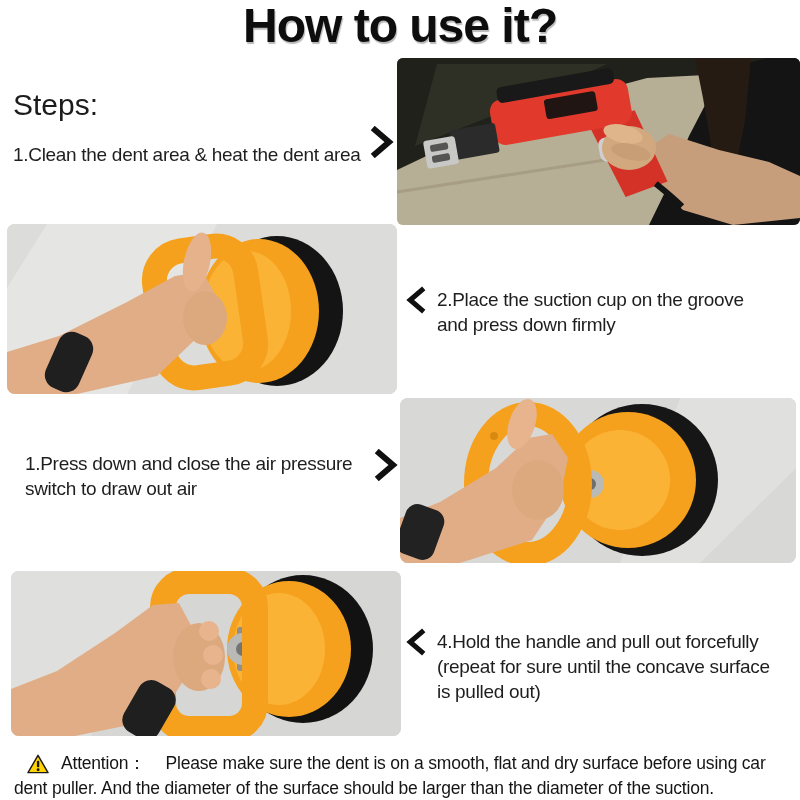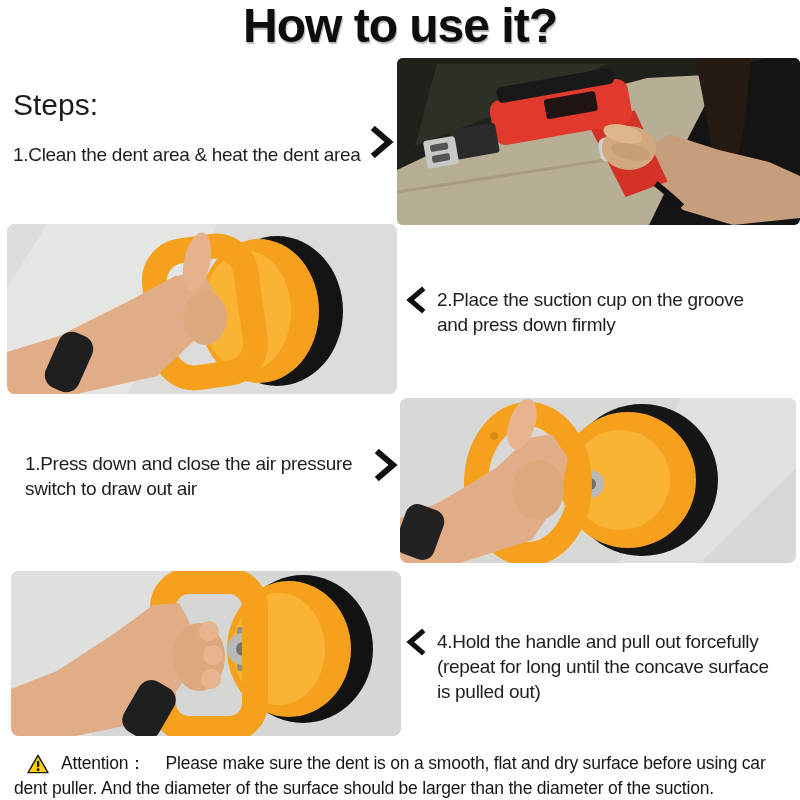--- a/index.html
+++ b/index.html
@@ -135,21 +135,21 @@
       <circle cx="200" cy="108" r="10" fill="#e8b48e"></circle>
       <rect x="118" y="110" width="40" height="58" rx="14" fill="#1f1f1f" transform="rotate(30 138 139)"></rect>
     </svg>
   </div>
 
   <svg class="abs chevron" style="left:406px;top:628px;width:20px;height:28px;" viewBox="0 0 24 32">
     <polyline points="19,4 5,16 19,28"></polyline>
   </svg>
   <div class="abs step-text" style="left:437px;top:629px;">
     <div>4.Hold the handle and pull out forcefully</div>
-    <div>(repeat for long until the concave surface</div>
+    <div>(repeat for sure until the concave surface</div>
     <div> is pulled out)</div>
   </div>
 
   <div class="abs attention">
     <div class="row1">
       <svg class="warn-icon" viewBox="0 0 24 22">
         <polygon points="12,1.5 23,20.5 1,20.5" fill="#ffd400" stroke="#1a1a1a" stroke-width="1.6" stroke-linejoin="round"></polygon>
         <rect x="10.8" y="7.5" width="2.6" height="7" rx="1" fill="#1a1a1a"></rect>
         <circle cx="12.1" cy="17.3" r="1.6" fill="#1a1a1a"></circle>
       </svg>

